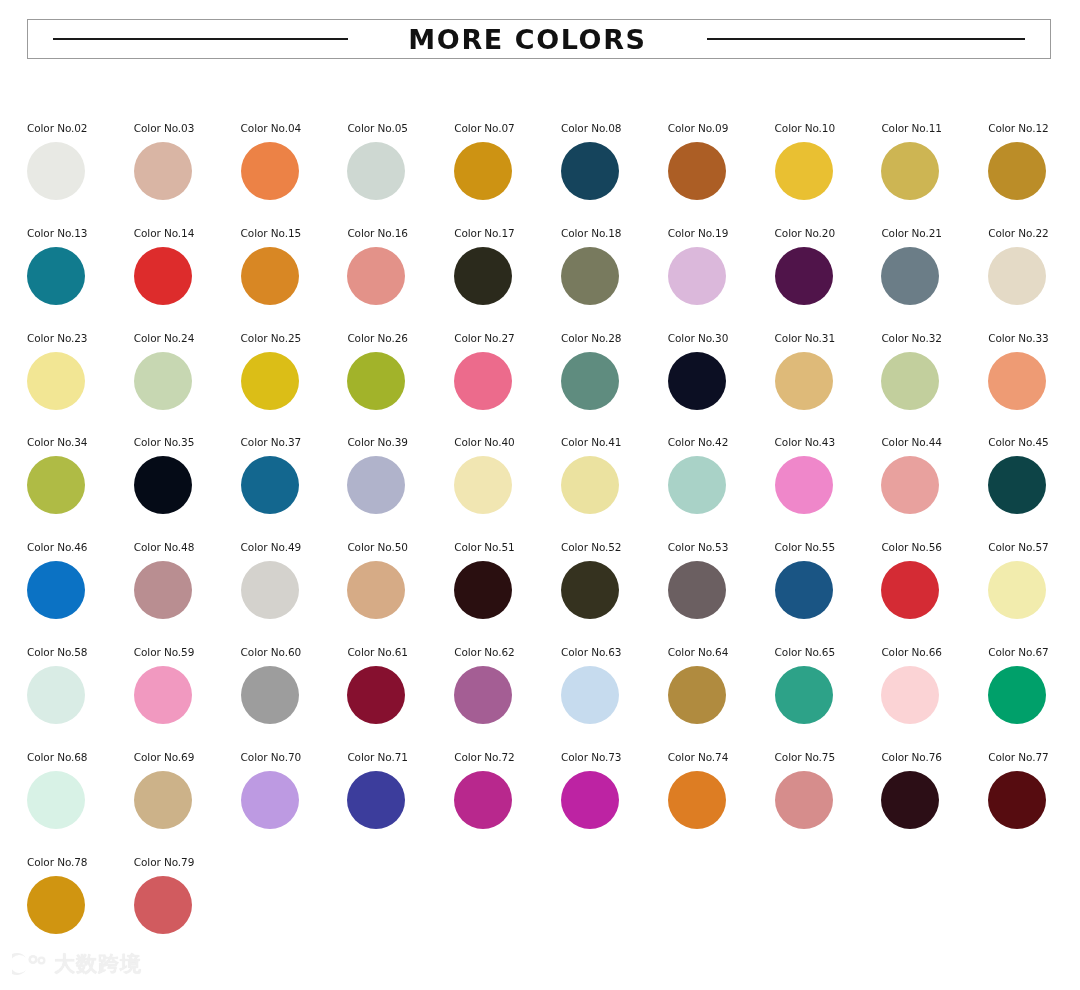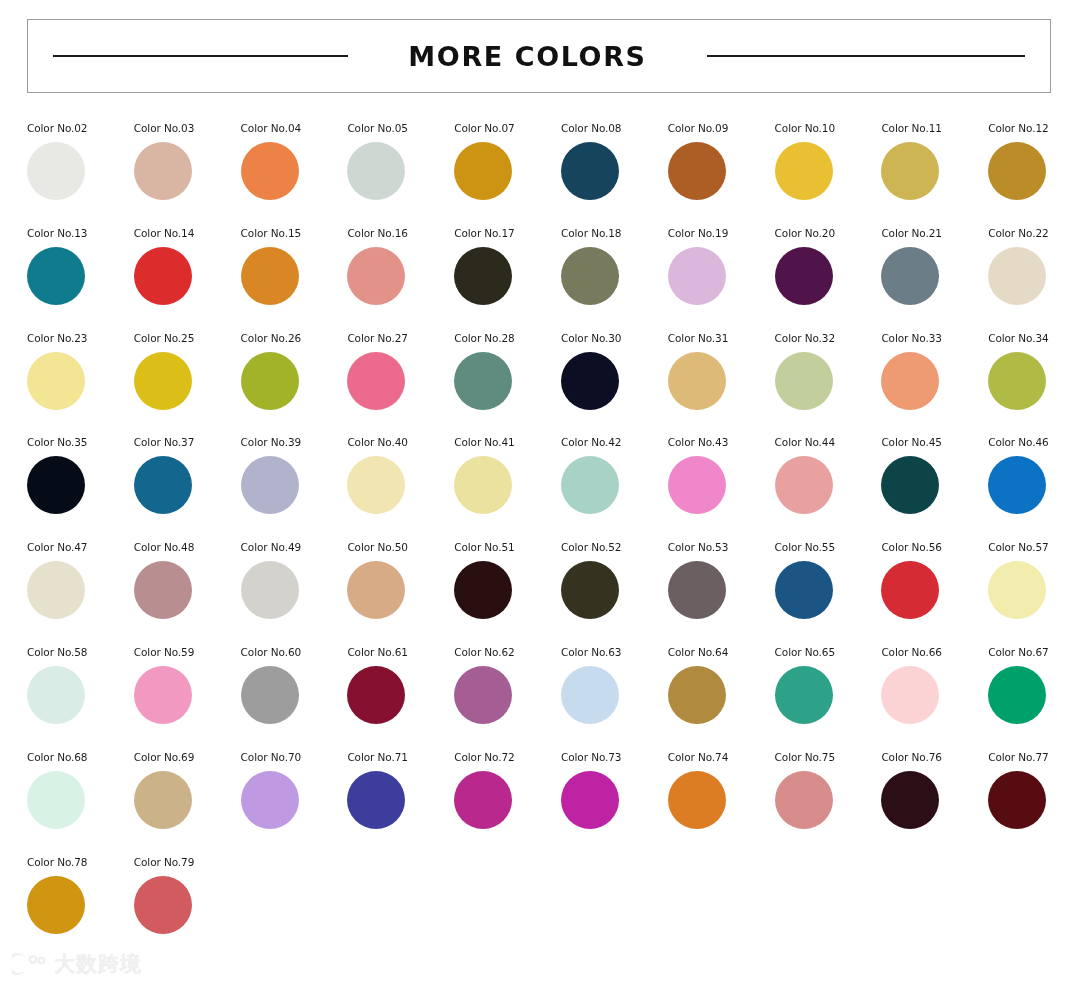--- a/index.html
+++ b/index.html
@@ -14,21 +14,21 @@
     overflow: hidden;
     position: relative;
   }
 
   
   #header-banner {
     position: absolute;
     left: 27px;
     top: 19px;
     width: 1024px;
-    height: 74px;
+    height: 40px;
     border: 1px solid #9b9b9b;
     box-sizing: border-box;
     display: flex;
     align-items: center;
     justify-content: center;
     background: #ffffff;
     gap: 30px;
   }
   .rule {
     height: 0;
@@ -191,20 +191,24 @@
     </div>
     <div class="swatch-cell">
       <div class="swatch-label">Color No.22</div>
       <div class="swatch-dot" style="background: rgb(228, 218, 198);"></div>
     </div>
     <div class="swatch-cell">
       <div class="swatch-label">Color No.23</div>
       <div class="swatch-dot" style="background: rgb(242, 230, 148);"></div>
     </div>
     <div class="swatch-cell">
+      <div class="swatch-label">Color No.24</div>
+      <div class="swatch-dot" style="background: rgb(199, 215, 178);"></div>
+    </div>
+    <div class="swatch-cell">
       <div class="swatch-label">Color No.25</div>
       <div class="swatch-dot" style="background: rgb(219, 190, 23);"></div>
     </div>
     <div class="swatch-cell">
       <div class="swatch-label">Color No.26</div>
       <div class="swatch-dot" style="background: rgb(162, 179, 42);"></div>
     </div>
     <div class="swatch-cell">
       <div class="swatch-label">Color No.27</div>
       <div class="swatch-dot" style="background: rgb(236, 107, 140);"></div>
@@ -265,24 +269,20 @@
       <div class="swatch-label">Color No.44</div>
       <div class="swatch-dot" style="background: rgb(232, 161, 158);"></div>
     </div>
     <div class="swatch-cell">
       <div class="swatch-label">Color No.45</div>
       <div class="swatch-dot" style="background: rgb(13, 68, 71);"></div>
     </div>
     <div class="swatch-cell">
       <div class="swatch-label">Color No.46</div>
       <div class="swatch-dot" style="background: rgb(11, 114, 196);"></div>
-    </div>
-    <div class="swatch-cell">
-      <div class="swatch-label">Color No.47</div>
-      <div class="swatch-dot" style="background: rgb(230, 225, 205);"></div>
     </div>
     <div class="swatch-cell">
       <div class="swatch-label">Color No.48</div>
       <div class="swatch-dot" style="background: rgb(185, 142, 145);"></div>
     </div>
     <div class="swatch-cell">
       <div class="swatch-label">Color No.49</div>
       <div class="swatch-dot" style="background: rgb(212, 210, 205);"></div>
     </div>
     <div class="swatch-cell">

